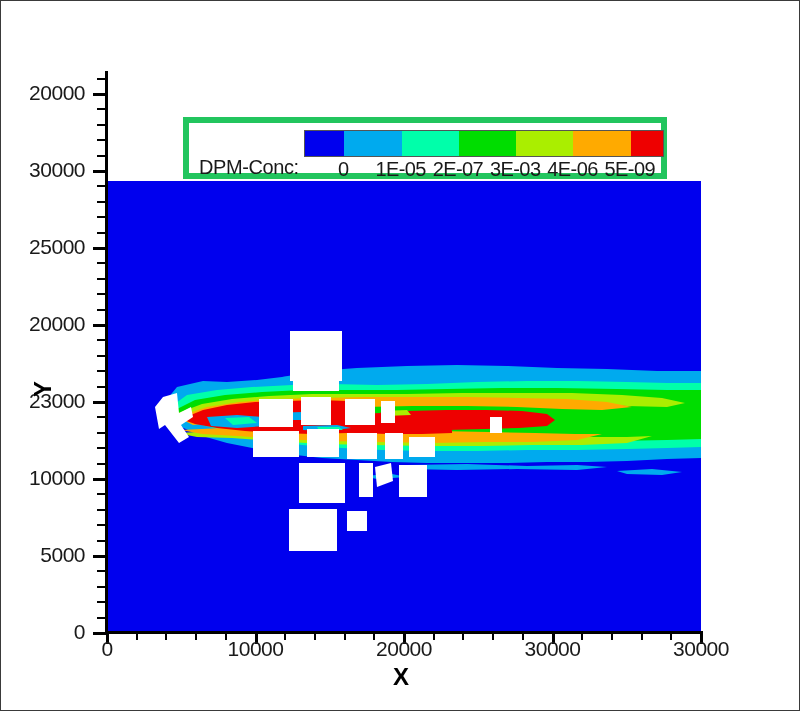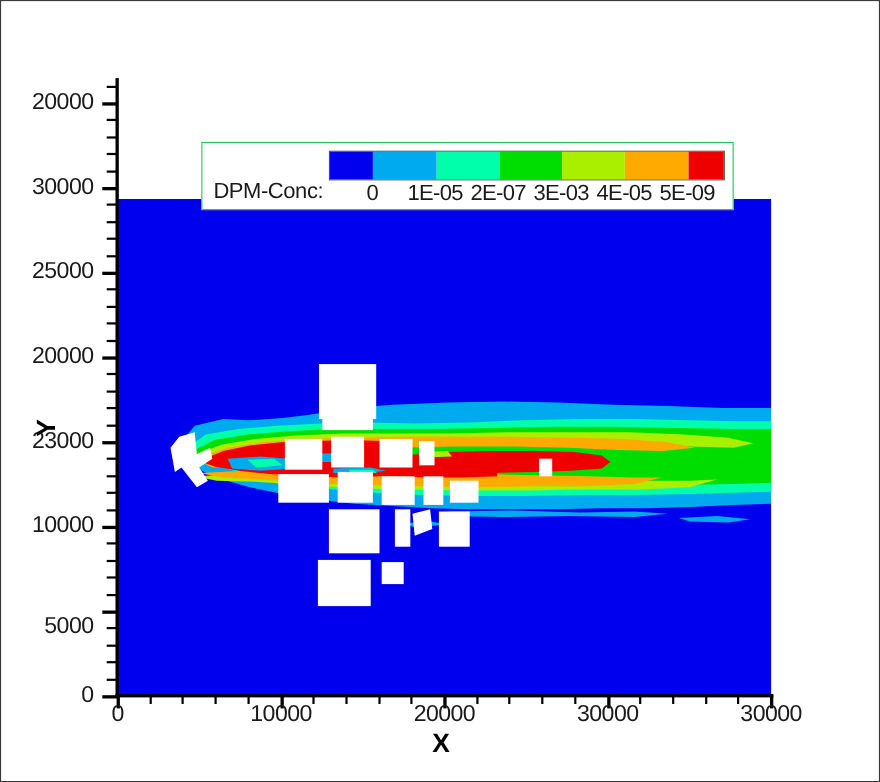--- a/index.html
+++ b/index.html
@@ -93,25 +93,25 @@
     font-weight: bold;
     color: #000000;
     transform: rotate(-90deg);
     transform-origin: left top;
   }
 
   
   #legend {
     position: absolute;
     left: 182px;
-    top: 128px;
+    top: 116px;
     width: 484px;
     height: 62px;
     background: #ffffff;
-    border: 1px solid #22c55e;
+    border: 6px solid #22c55e;
     box-sizing: border-box;
     z-index: 40;
   }
   #legend-label {
     position: absolute;
     left: 10px;
     top: 33px;
     font-size: 20px;
     color: #1a1a1a;
     letter-spacing: -0.4px;
@@ -278,21 +278,21 @@
     </svg>
   </div>
 
   <div class="axis-line" id="y-axis-line"></div>
   <div class="axis-line" id="x-axis-line"></div>
 
   <div id="ticks-layer">
       <div class="tick ytick-major" style="top: 631px;"></div>
       <div class="ytick-label" style="top: 619px;">0</div>
       <div class="tick ytick-major" style="top: 554.014px;"></div>
-      <div class="ytick-label" style="top: 542.014px; margin-top: 14px;">5000</div>
+      <div class="ytick-label" style="top: 542.014px;">5000</div>
       <div class="tick ytick-major" style="top: 477.027px;"></div>
       <div class="ytick-label" style="top: 465.027px;">10000</div>
       <div class="tick ytick-major" style="top: 400.041px;"></div>
       <div class="ytick-label" style="top: 388.041px;">23000</div>
       <div class="tick ytick-major" style="top: 323.055px;"></div>
       <div class="ytick-label" style="top: 311.055px;">20000</div>
       <div class="tick ytick-major" style="top: 246.068px;"></div>
       <div class="ytick-label" style="top: 234.068px;">25000</div>
       <div class="tick ytick-major" style="top: 169.082px;"></div>
       <div class="ytick-label" style="top: 157.082px;">30000</div>
@@ -367,18 +367,18 @@
         <div class="cb-band" style="background: rgb(0, 221, 0); width: 16%;"></div>
         <div class="cb-band" style="background: rgb(170, 238, 0); width: 16%;"></div>
         <div class="cb-band" style="background: rgb(255, 170, 0); width: 16%;"></div>
         <div class="cb-band" style="background: rgb(238, 0, 0); width: 9%;"></div>
       </div>
     <div id="cb-ticks">
         <span class="cb-tick-label" style="left: 39.38px;">0</span>
         <span class="cb-tick-label" style="left: 96.66px;">1E-05</span>
         <span class="cb-tick-label" style="left: 153.94px; text-align: right;">2E-07</span>
         <span class="cb-tick-label" style="left: 211.22px;">3E-03</span>
-        <span class="cb-tick-label" style="left: 268.5px;">4E-05</span>
+        <span class="cb-tick-label" style="left: 268.5px;">4E-06</span>
         <span class="cb-tick-label" style="left: 325.78px;">5E-09</span>
       </div>
   </div>
 
 </div>
 
 </body></html>

